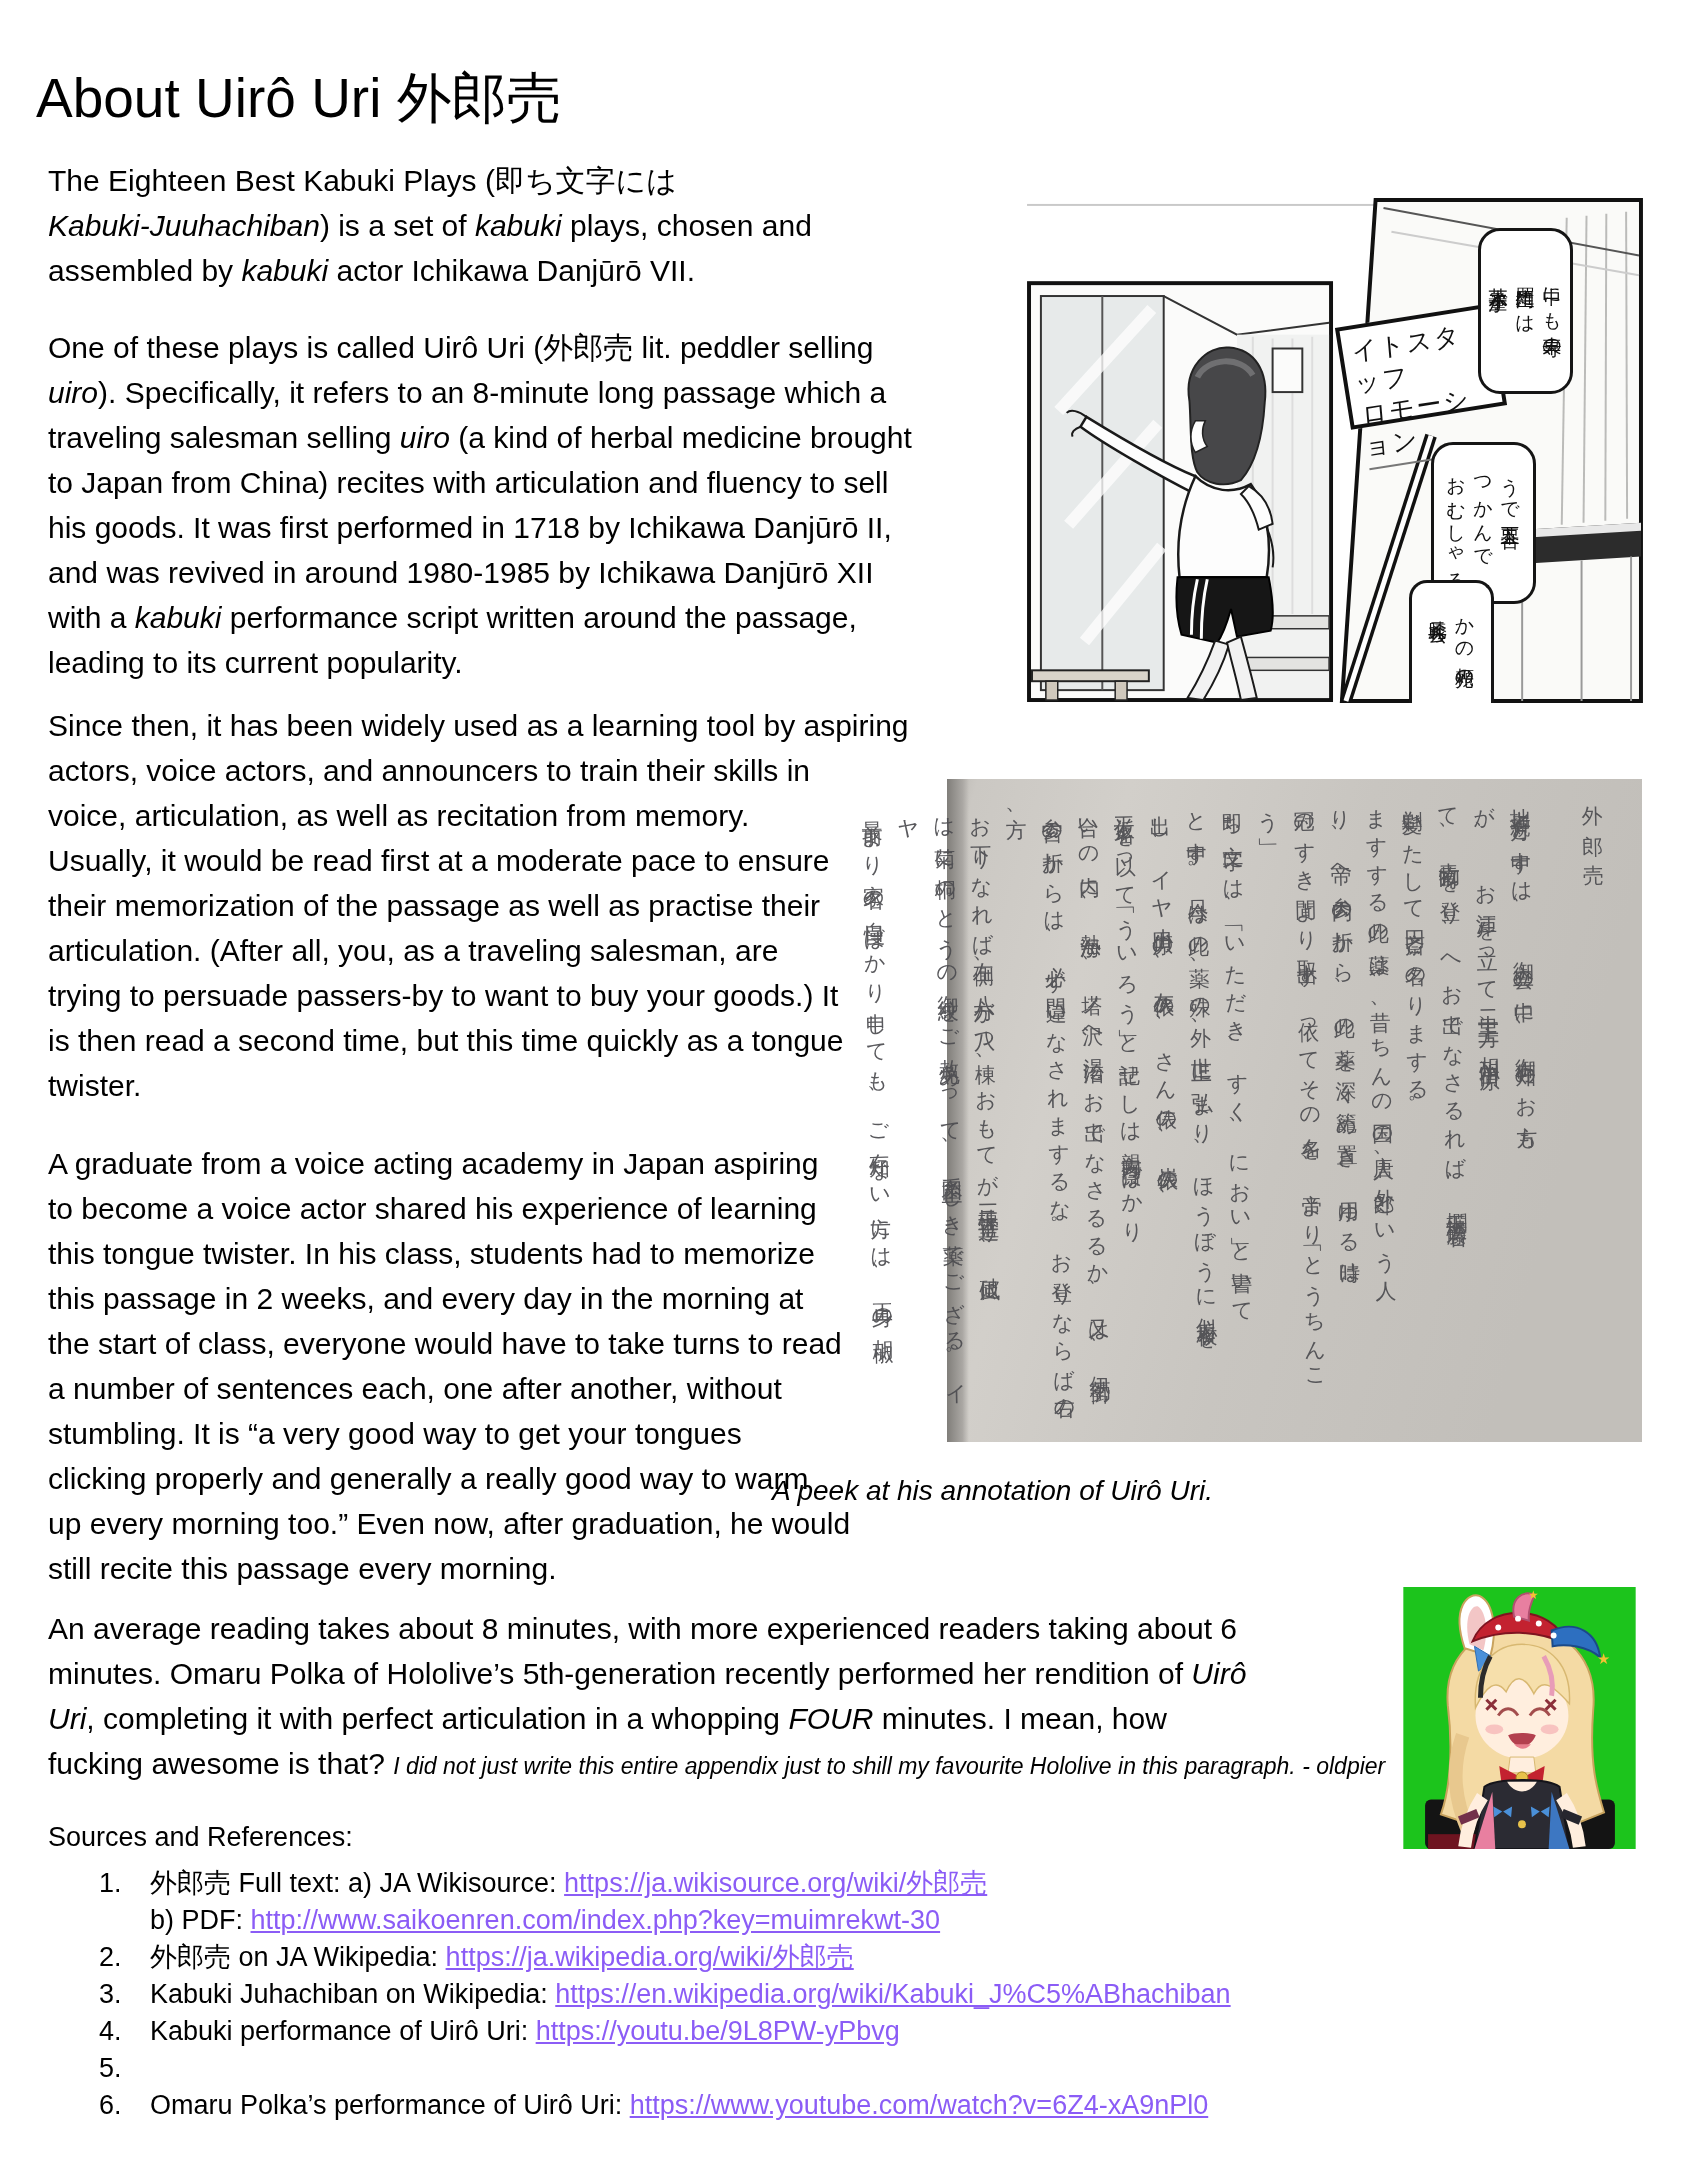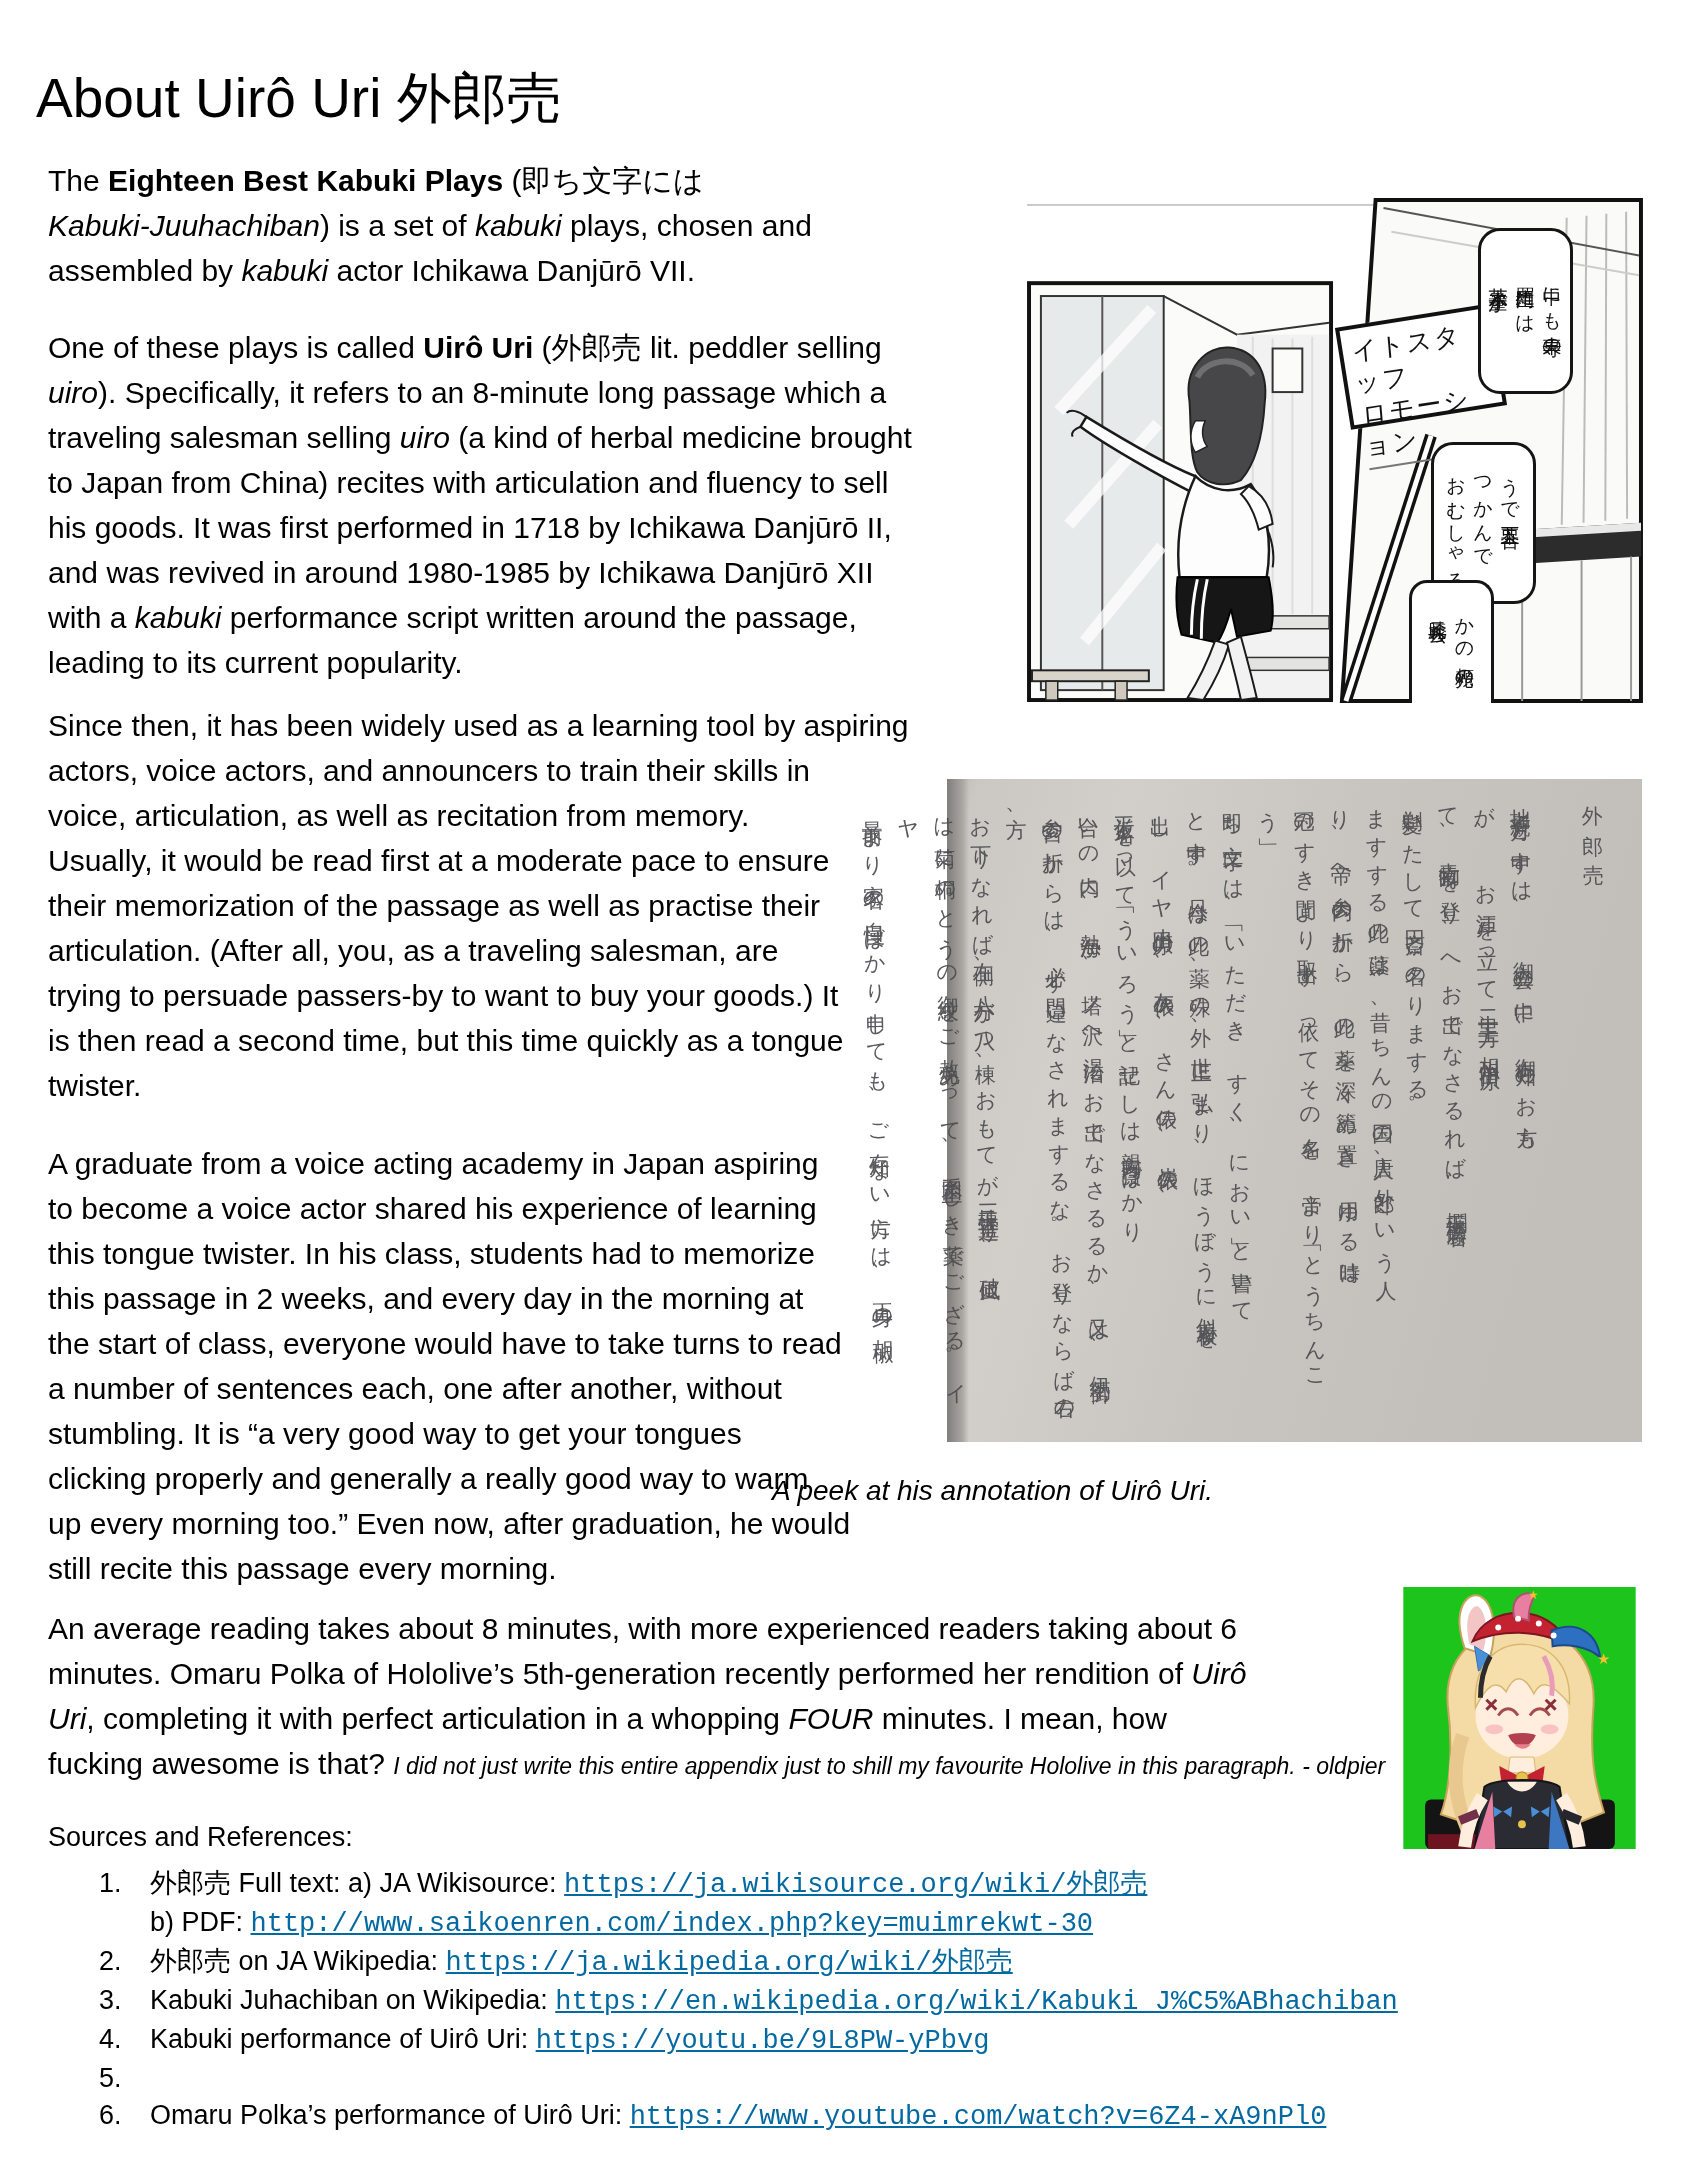--- a/index.html
+++ b/index.html
@@ -2,24 +2,24 @@
 <html><head>
 <meta charset="utf-8">
 <style>
   html,body{margin:0;padding:0;background:#e8e8e8;}
   #page{position:relative;width:1683px;height:2178px;background:#ffffff;overflow:hidden;
         font-family:"Liberation Sans","DejaVu Sans",sans-serif;color:#000;}
   .abs{position:absolute;}
   
   #title{left:36px;top:65px;font-size:55px;line-height:1.2;letter-spacing:0;}
   .para{white-space:pre-line;font-size:30px;line-height:45px;}
-  .b{font-weight:bold;}
+  .b{font-weight:normal;}
   .i{font-style:italic;}
   .sm{font-size:23px;font-style:italic;}
-  .link{color:#0369a1;text-decoration:underline;cursor:pointer;font-family:Liberation Mono, monospace;}
+  .link{color:#8b5cf6;text-decoration:underline;cursor:pointer;}
   #p1{left:48px;top:158px;width:950px;}
   #p2{left:48px;top:325px;width:990px;}
   #p3{left:48px;top:703px;width:990px;}
   #p4{left:48px;top:1141px;width:931px;}
   #p5{left:48px;top:1606px;width:1416px;}
   
   #sources-heading{left:48px;top:1822px;font-size:27px;}
   #sources-list{left:48px;top:1865px;width:1544px;}
   .src-row{display:flex;align-items:flex-start;font-size:27px;line-height:37px;}
   .src-num{width:51px;margin-left:51px;flex:0 0 auto;}

